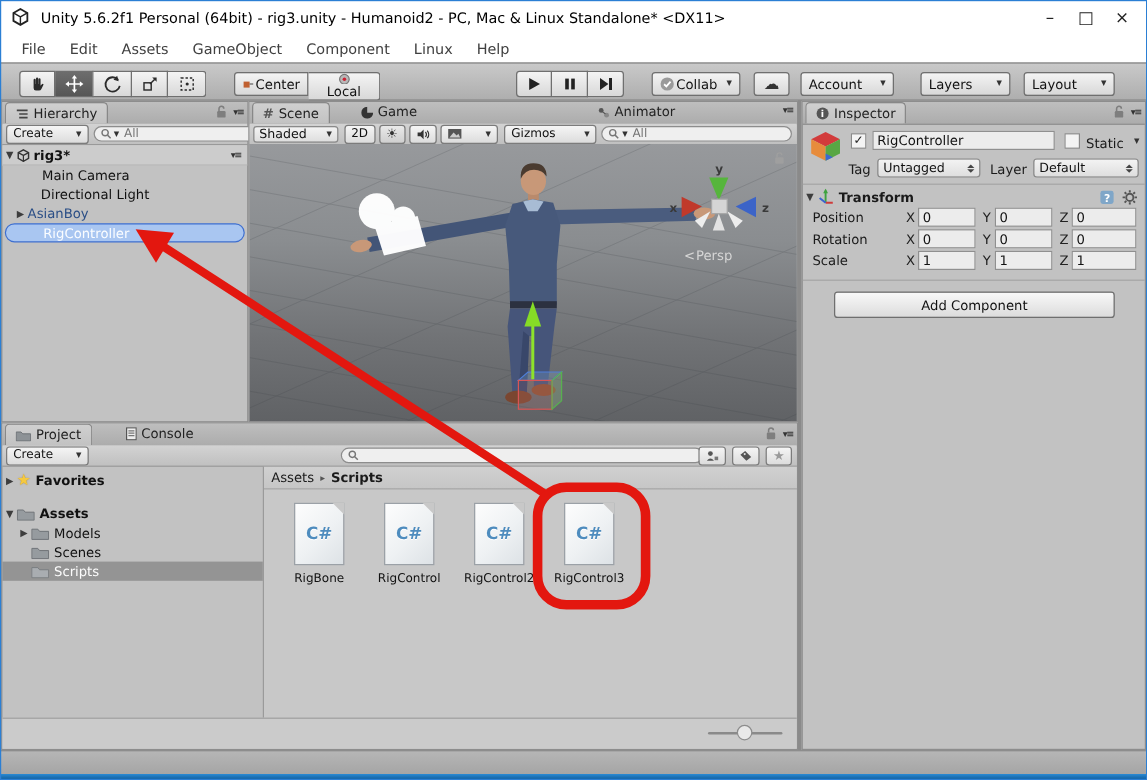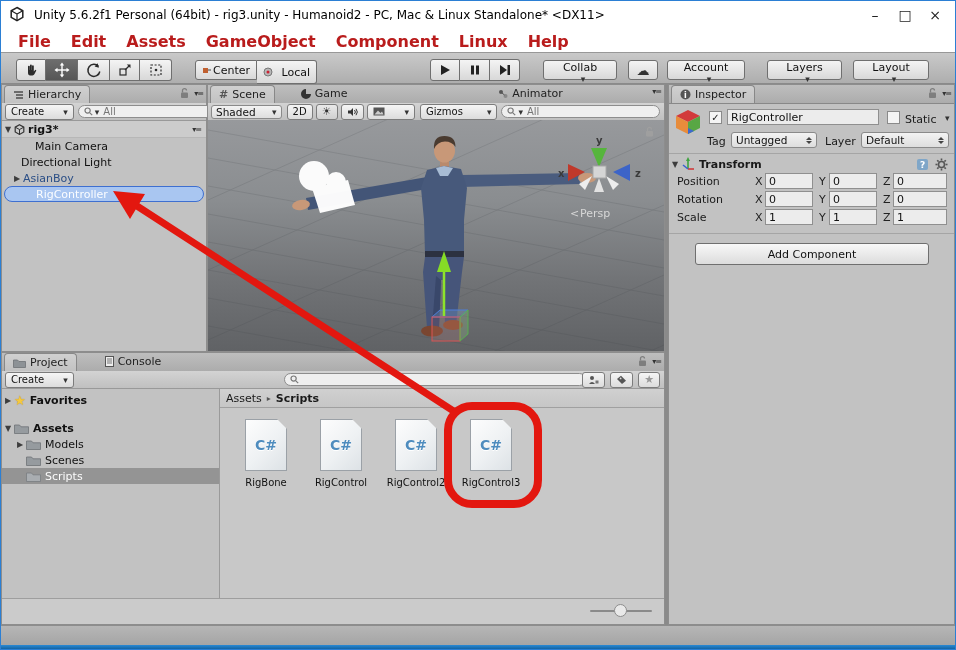--- a/index.html
+++ b/index.html
@@ -5,29 +5,29 @@
   html,body{margin:0;padding:0;width:956px;height:650px;overflow:hidden;
     font-family:"DejaVu Sans","Liberation Sans",sans-serif;font-size:11px;color:#1a1a1a;
     -webkit-font-smoothing:antialiased;}
   #window{position:absolute;inset:0;background:#8e8e8e;}
   .abs{position:absolute;}
   
   #titlebar{left:0;top:0;width:956px;height:30px;background:#fff;display:flex;align-items:center;}
   #titlebar .title{font-size:12px;color:#000;margin-left:8px;white-space:nowrap;}
   .winbtn{width:30px;text-align:center;font-size:14px;color:#222;cursor:default;}
   #menubar{left:0;top:30px;width:956px;height:22px;background:#fff;display:flex;align-items:center;padding-left:8px;box-sizing:border-box;}
-  #menubar span{padding:0 10px;font-size:16px;color:#b91c1c;font-weight:bold;}
+  #menubar span{padding:0 10px;font-size:12px;color:#404040;}
   
   #toolbar{left:0;top:52px;width:956px;height:32px;background:linear-gradient(#c9c9c9,#aeaeae);border-top:1px solid #989898;border-bottom:1px solid #8a8a8a;box-sizing:border-box;}
   .tbtn{position:absolute;top:6px;height:22px;background:linear-gradient(#f4f4f4,#d8d8d8);border:1px solid #6f6f6f;box-sizing:border-box;display:flex;align-items:center;justify-content:center;}
   .tbtn.active{background:linear-gradient(#6d6d6d,#565656);}
   .grp-l{border-radius:3px 0 0 3px;}
   .grp-r{border-radius:0 3px 3px 0;border-left:none;}
   .grp-m{border-left:none;}
-  .solo{border-radius:3px;flex-direction:column;}
+  .solo{border-radius:3px;}
   .drop{display:flex;align-items:center;justify-content:space-between;padding:0 6px;font-size:11px;color:#111;}
   .caret{font-size:9px;color:#333;margin-left:6px;}
   
   .panel{position:absolute;background:#c2c2c2;border:1px solid #8d8d8d;box-sizing:border-box;}
   .tabstrip{position:absolute;left:0;top:0;right:0;height:18px;background:linear-gradient(#bebebe,#acacac);border-bottom:1px solid #888;display:flex;}
   .tab{height:17px;display:flex;align-items:center;padding:0 8px;font-size:11px;color:#222;gap:4px;}
   .tab.active{background:linear-gradient(#d0d0d0,#c2c2c2);border:1px solid #888;border-bottom:none;border-radius:4px 4px 0 0;margin-left:2px;}
   .striptools{position:absolute;right:3px;top:2px;display:flex;gap:4px;align-items:center;}
   .pmenu{font-size:8px;color:#333;letter-spacing:-1px;}
   .subbar{position:absolute;left:0;right:0;height:18px;background:linear-gradient(#d3d3d3,#c0c0c0);border-bottom:1px solid #999;display:flex;align-items:center;box-sizing:border-box;}
@@ -135,21 +135,21 @@
         </svg>
     </div>
 
     <div class="tbtn grp-l drop" style="left:195px;width:62px;top:7px;height:20px;">
       <svg width="10" height="10">
           <rect x="1" y="3" width="5" height="5" fill="#c06030"></rect>
           <line x1="6" y1="5" x2="9" y2="5" stroke="#444"></line>
         </svg>
       <span>Center</span>
     </div>
-    <div class="tbtn grp-r drop" style="left:257px;width:60px;top:7px;height:24px;">
+    <div class="tbtn grp-r drop" style="left:257px;width:60px;top:7px;height:24px;flex-direction:column;">
       <svg width="10" height="10">
           <circle cx="5" cy="5" r="4" fill="#b8b8b8" stroke="#777"></circle>
           <circle cx="5" cy="5" r="1.5" fill="#c23"></circle>
         </svg>
       <span>Local</span>
     </div>
 
     <div class="tbtn grp-l" style="left:430px;width:30px;">
       <svg width="12" height="12">
           <polygon points="2,1 11,6 2,11" fill="#222"></polygon>
@@ -233,21 +233,21 @@
         <svg width="11" height="11" style="margin-right:3px">
             <path d="M5.5 .8 L9.8 3.2 V8 L5.5 10.4 L1.2 8 V3.2 Z" fill="none" stroke="#333" stroke-width="1.2"></path>
             <path d="M5.5 5.5 L9.8 3.2 M5.5 5.5 V10.4 M5.5 5.5 L1.2 3.2" stroke="#333" stroke-width="1"></path>
           </svg>
         <span style="font-weight:bold;">rig3*</span>
         <span class="pmenu" style="margin-left:auto;margin-right:5px;">▾≡</span>
       </div>
       <div class="trow" style="padding-left:33px;">
         <span>Main Camera</span>
       </div>
-      <div class="trow" style="padding-left:19px;">
+      <div class="trow" style="padding-left:32px;">
         <span>Directional Light</span>
       </div>
       <div class="trow">
         <span class="arrow" style="margin-left:9px;">▶</span>
         <span class="prefab">AsianBoy</span>
       </div>
       <div class="trow">
         <div class="selpill">
           <span style="padding-left:31px;">RigController</span>
         </div>

